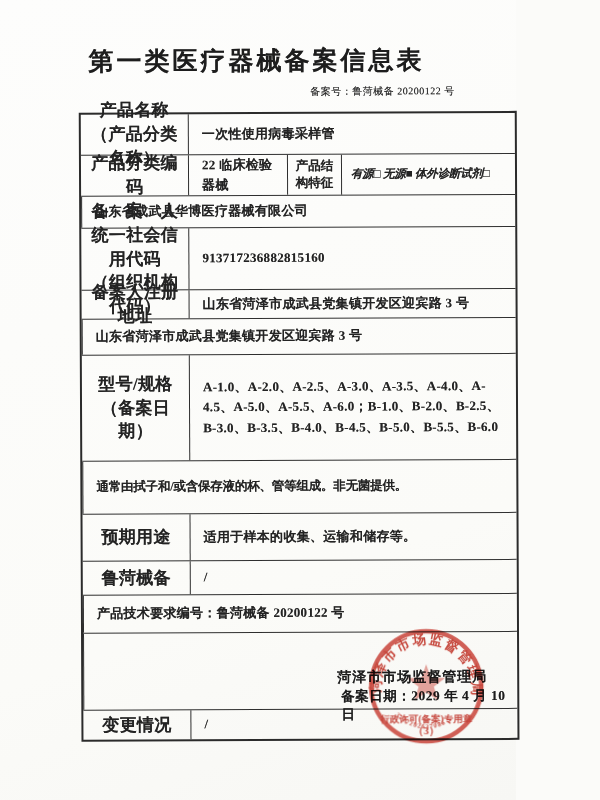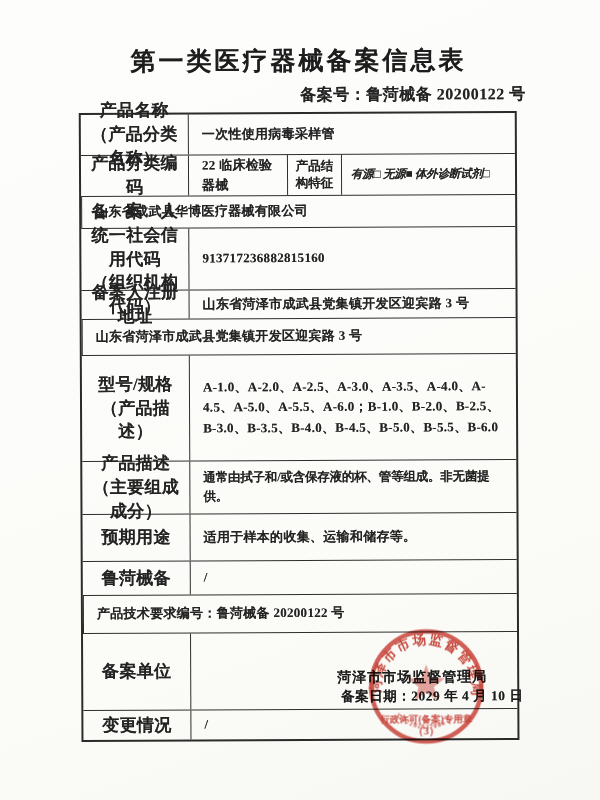--- a/index.html
+++ b/index.html
@@ -4,32 +4,32 @@
 <style>
   * { margin:0; padding:0; box-sizing:border-box; }
   html,body { width:600px; height:800px; }
   body {
     font-family: "Liberation Serif", "DejaVu Serif", serif;
     background:#fbfbf9;
     color:#232323;
     overflow:hidden;
   }
   .page {
-    position:relative; width:600px; height:800px;
+    position:relative; width:516px; height:800px;
     background:linear-gradient(160deg,#fdfdfc 0%,#fbfbf8 70%,#f7f7f4 100%);
   }
   .scan { position:absolute; inset:0; transform:rotate(-0.25deg); transform-origin:50% 50%; }
   .doc-title {
     position:absolute; top:44px; left:0; width:100%;
     text-align:center; font-size:25px; font-weight:700; letter-spacing:3px;
     color:#1d1d1d; text-shadow:0 0 0.6px rgba(30,30,30,.55);
   }
   .record-no {
-    position:absolute; top:85px; right:73px;
-    font-size:16px; font-weight:700; letter-spacing:0.5px;
+    position:absolute; top:85px; right:60px;
+    font-size:10px; font-weight:400; letter-spacing:0.5px;
     text-shadow:0 0 0.5px rgba(30,30,30,.5);
   }
   .ftable {
     position:absolute; left:80px; top:112px; width:438px;
     border:2px solid #2b2b2b;
     background:transparent;
   }
   .trow { display:flex; width:100%; border-top:1.6px solid #2e2e2e; }
   .trow:first-child { border-top:none; }
   .trow:nth-child(1){height:40px;} .trow:nth-child(2){height:41px;}
@@ -116,46 +116,43 @@
         <div class="cell lbl">备案人注册地址</div>
         <div class="cell val">山东省菏泽市成武县党集镇开发区迎宾路 3 号</div>
       </div>
 
       <div class="trow">
         <div class="cell val">山东省菏泽市成武县党集镇开发区迎宾路 3 号</div>
       </div>
 
       <div class="trow">
         <div class="cell lbl">型号/规格
-（产品描述）</div>
+（备案日期）</div>
         <div class="cell val">A-1.0、A-2.0、A-2.5、A-3.0、A-3.5、A-4.0、A-4.5、A-5.0、A-5.5、A-6.0；B-1.0、B-2.0、B-2.5、B-3.0、B-3.5、B-4.0、B-4.5、B-5.0、B-5.5、B-6.0</div>
       </div>
 
       <div class="trow">
-        <div class="cell lbl">产品描述
-（主要组成成分）</div>
         <div class="cell val tight">通常由拭子和/或含保存液的杯、管等组成。非无菌提供。</div>
       </div>
 
       <div class="trow">
         <div class="cell lbl">预期用途</div>
         <div class="cell val">适用于样本的收集、运输和储存等。</div>
       </div>
 
       <div class="trow">
         <div class="cell lbl">鲁菏械备</div>
         <div class="cell val">/</div>
       </div>
 
       <div class="trow">
         <div class="cell val">产品技术要求编号：鲁菏械备 20200122 号</div>
       </div>
 
       <div class="trow">
-        <div class="cell lbl">备案单位</div>
         <div class="cell val"></div>
       </div>
 
       <div class="trow">
         <div class="cell lbl">变更情况</div>
         <div class="cell val">/</div>
       </div>
 
     </div>
 

